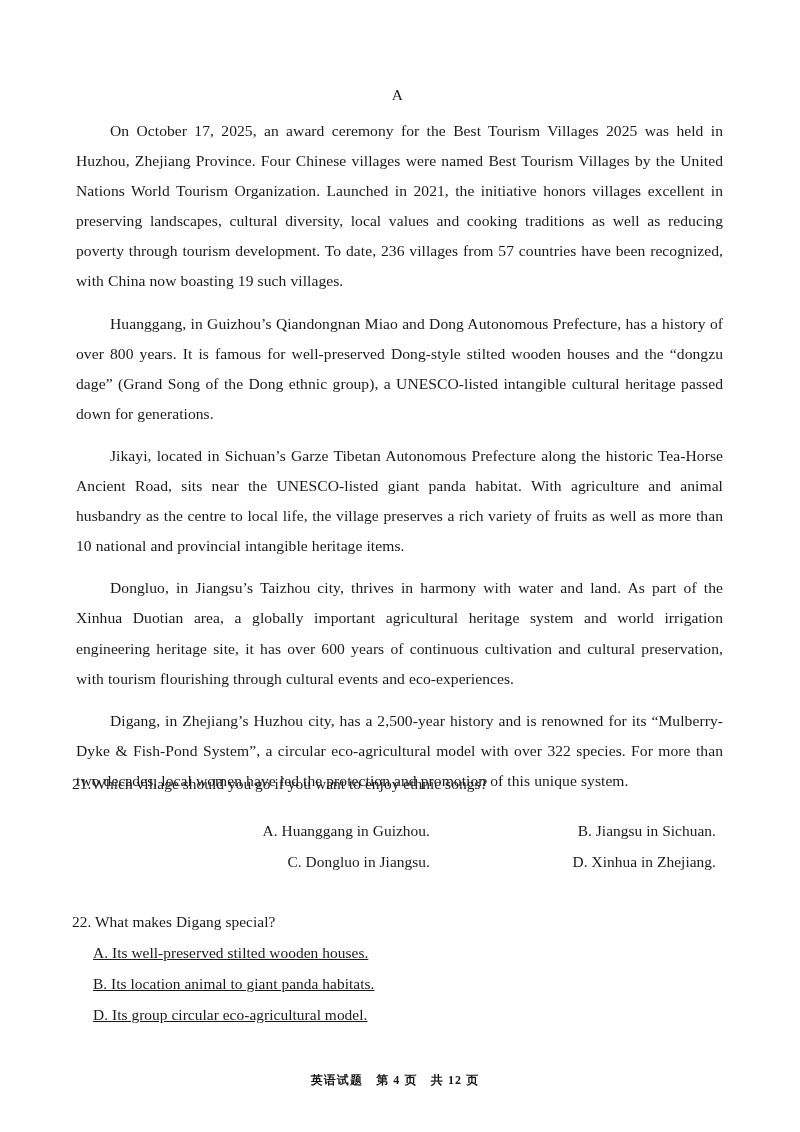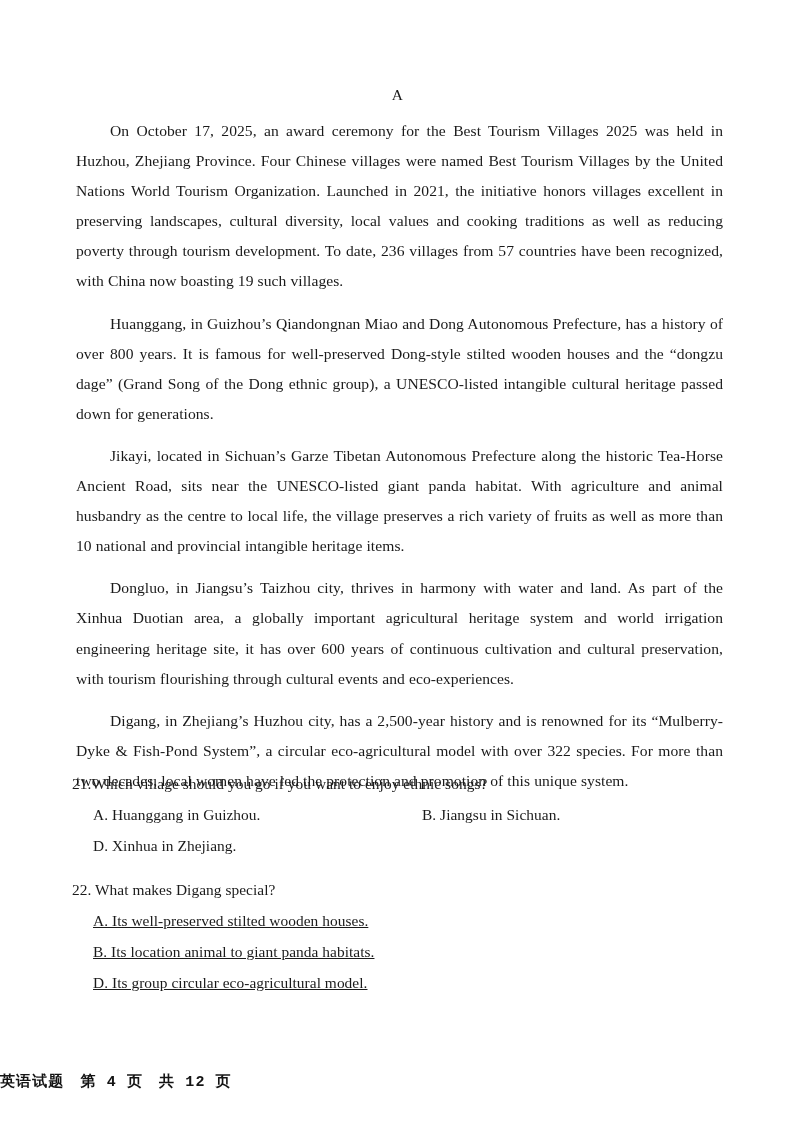--- a/index.html
+++ b/index.html
@@ -71,23 +71,24 @@
   }
   .q-stem {
     font-size: 15.4px;
     line-height: 31px;
     margin: 0;
     letter-spacing: 0.05px;
   }
   .opt-grid {
     display: grid;
     grid-template-columns: 321px 1fr;
-    column-gap: 8px;
-    margin: 0;
+    column-gap: 16px;
+    margin: 16px;
     padding-left: 21px;
+    text-align: right;
   }
   .opt-list {
     padding-left: 21px;
     text-decoration: underline;
   }
   .opt {
     font-size: 15.4px;
     line-height: 31px;
     letter-spacing: 0.05px;
     white-space: nowrap;
@@ -95,22 +96,23 @@
   .q-gap-22 {
     height: 13px;
   }
 
   
   .footer {
     position: absolute;
     left: 0;
     top: 1072px;
     width: 790px;
-    font-size: 15px;
-    font-family: Liberation Mono, monospace;
+    text-align: center;
+    font-size: 12px;
+    font-family: Liberation Serif, serif;
     letter-spacing: 1.1px;
     color: #141414;
   }
   .footer .cn {
     font-weight: 600;
   }
 </style>
 </head>
 <body>
 
@@ -126,20 +128,21 @@
     <p class="para">Digang, in Zhejiang’s Huzhou city, has a 2,500-year history and is renowned for its “Mulberry-Dyke &amp; Fish-Pond System”, a circular eco-agricultural model with over 322 species. For more than two decades, local women have led the protection and promotion of this unique system.</p>
   </div>
 
   <div class="questions">
 
     <div class="q-block">
       <p class="q-stem">21.Which village should you go if you want to enjoy ethnic songs?</p>
       <div class="opt-grid">
         <div class="opt">A. Huanggang in Guizhou.</div>
         <div class="opt">B. Jiangsu in Sichuan.</div>
+        <div class="opt">C. Dongluo in Jiangsu.</div>
         <div class="opt">D. Xinhua in Zhejiang.</div>
       </div>
     </div>
 
     <div class="q-gap-22"></div>
 
     <div class="q-block">
       <p class="q-stem">22. What makes Digang special?</p>
       <div class="opt-list">
         <div class="opt">A. Its well-preserved stilted wooden houses.</div>

